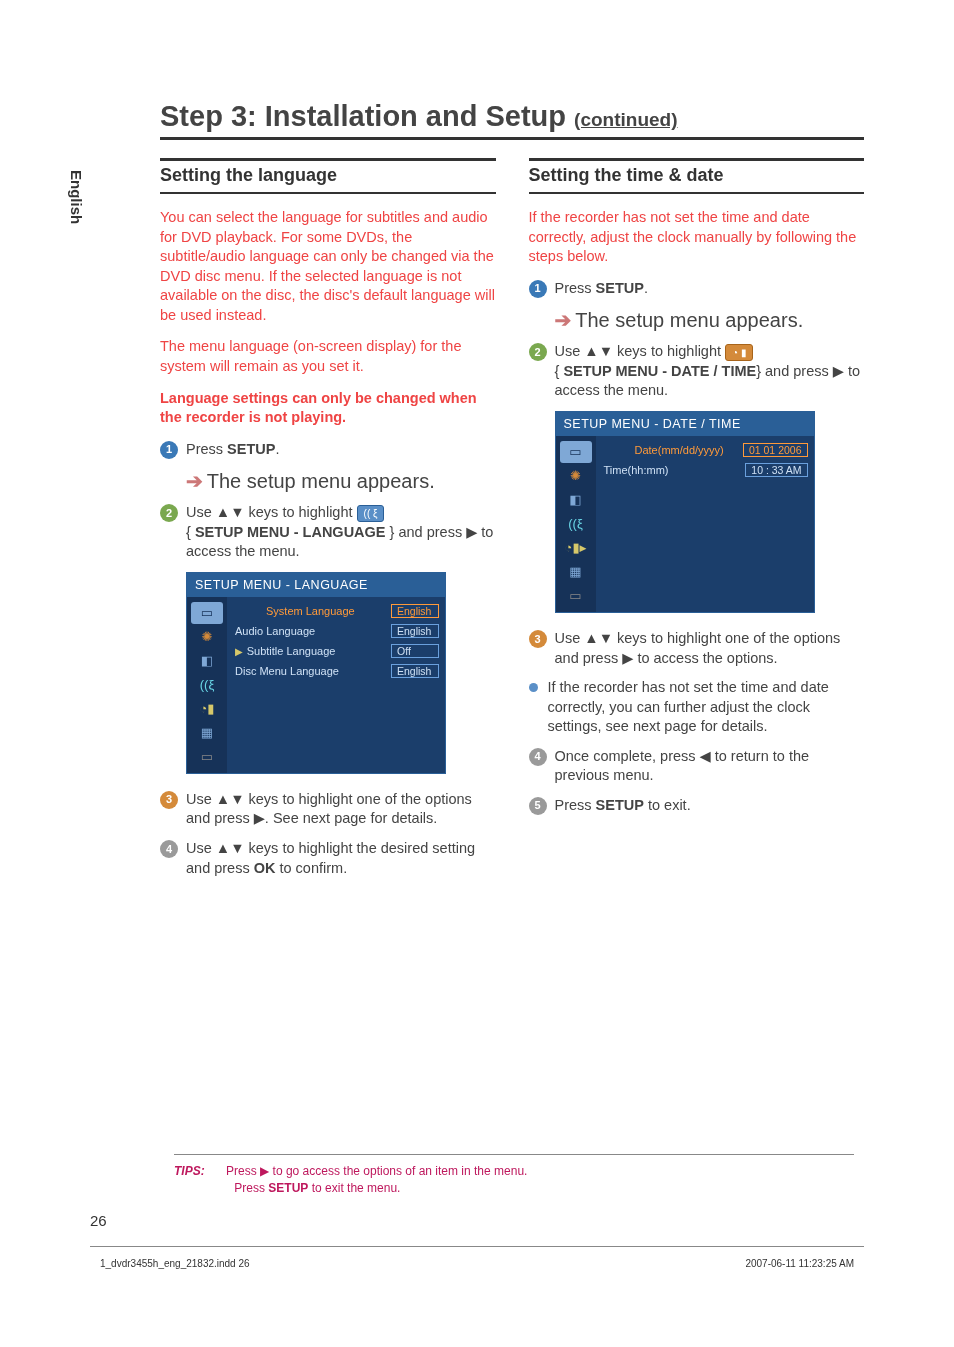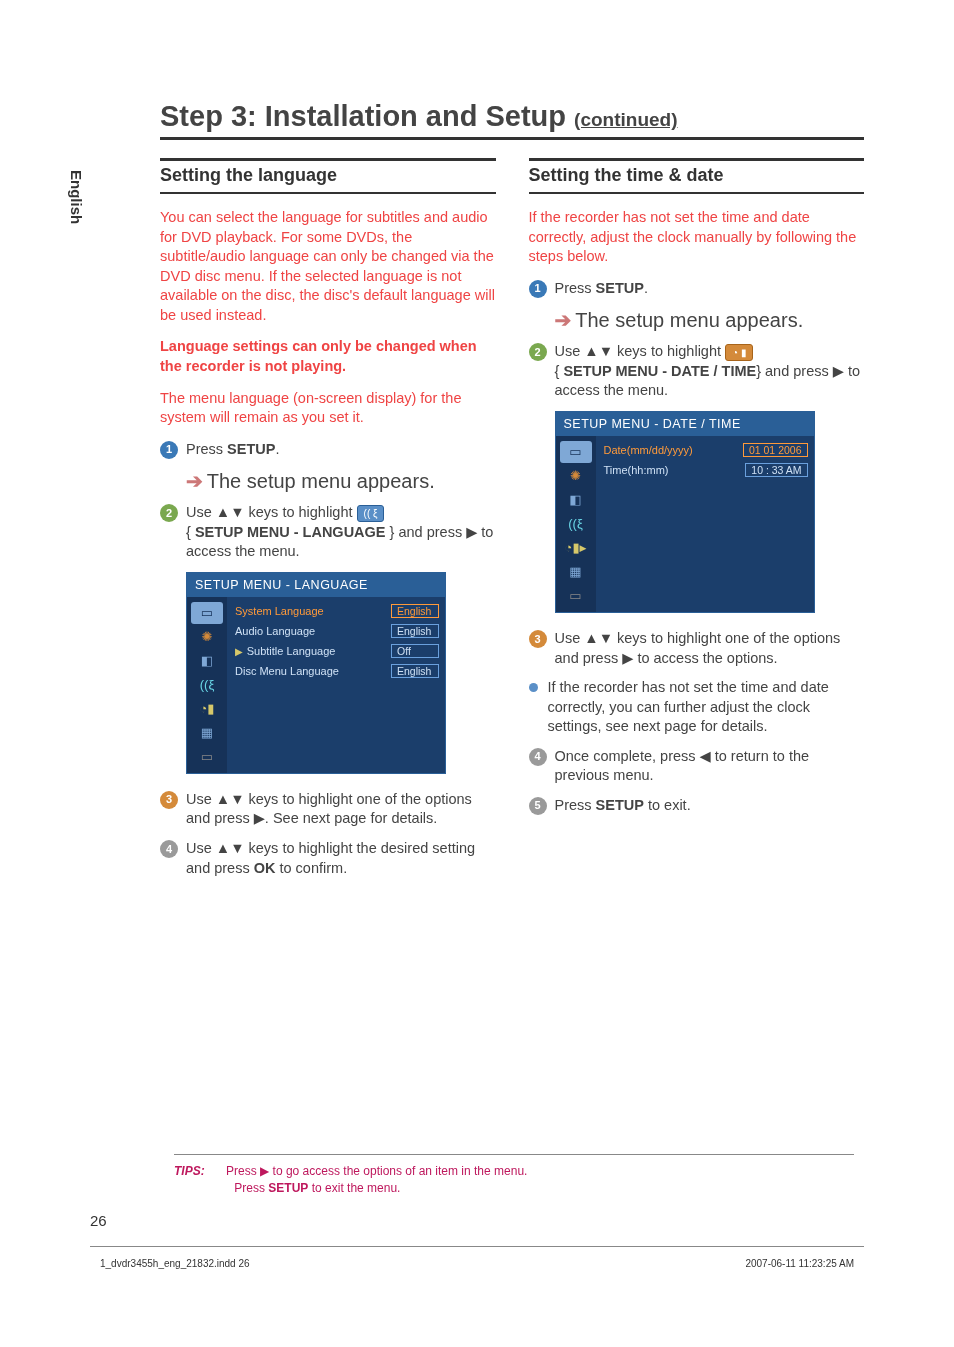--- a/index.html
+++ b/index.html
@@ -122,21 +122,21 @@
   .mic.c{ color:#7fa8d6;}
   .mic.d{ color:#6ad6e6;}
   .mic.e{ color:#d6c86a;}
   .mic.f{ color:#7fa8d6;}
   .mic.g{ color:#888;}
   .menu-rows { flex:1; padding:4px 6px 10px 8px;}
   .menu-row {
     display:flex; justify-content:space-between; align-items:center;
     color:#cfe1f5; padding:3px 0;
   }
-  .menu-row.active { color:#ff9a3a; }
+  .menu-row.active { color:#ff9a3a;margin-left:31px; }
   .menu-row .play { color:#d6c86a; margin-right:4px; font-size:10px;}
   .menu-val {
     border:1px solid #6aa0dd; color:#cfe1f5;
     padding:0 5px; font-size:10.5px; min-width:48px; text-align:left;
   }
   .menu-val.active { color:#ff9a3a; border-color:#ff9a3a;}
   
   .tips {
     position:absolute; left:174px; bottom:150px;
     font-size:12px; color:#be185d; line-height:1.4;
@@ -170,22 +170,22 @@
   <span>Step 3: Installation and Setup</span>
   <span class="cont">(continued)</span>
 </div>
 <div class="rule-top"></div>
 
 <div class="columns">
 
   <div class="col">
     <div class="sect-head">Setting the language</div>
     <div class="para">You can select the language for subtitles and audio for DVD playback. For some DVDs, the subtitle/audio language can only be changed via the DVD disc menu. If the selected language is not available on the disc, the disc's default language will be used instead.</div>
+    <div class="para">The menu language (on-screen display) for the system will remain as you set it.</div>
     <div class="para bold">Language settings can only be changed when the recorder is not playing.</div>
-    <div class="para">The menu language (on-screen display) for the system will remain as you set it.</div>
 
     <div class="step">
       <span class="num">1</span>
       <div>
         <span>Press </span><span class="bold">SETUP</span><span>.</span>
       </div>
     </div>
     <div class="sub"><span class="arrow">➔</span><span>The setup menu appears.</span></div>
 
     <div class="step">

